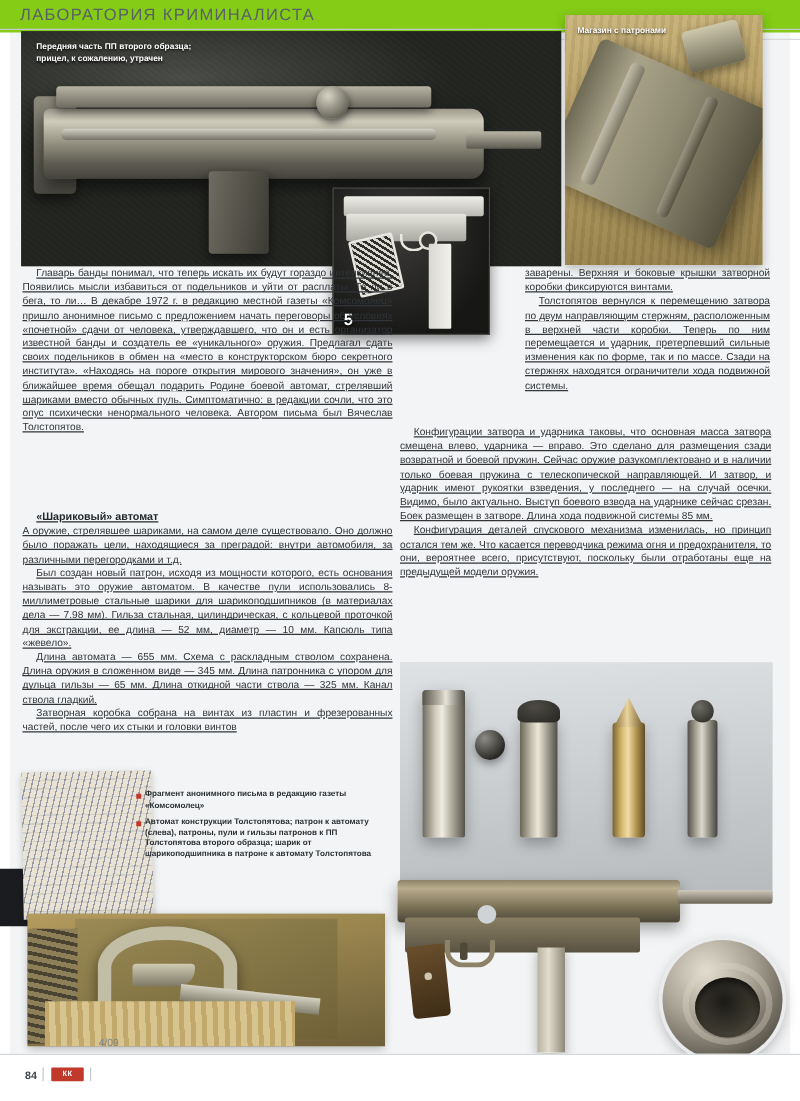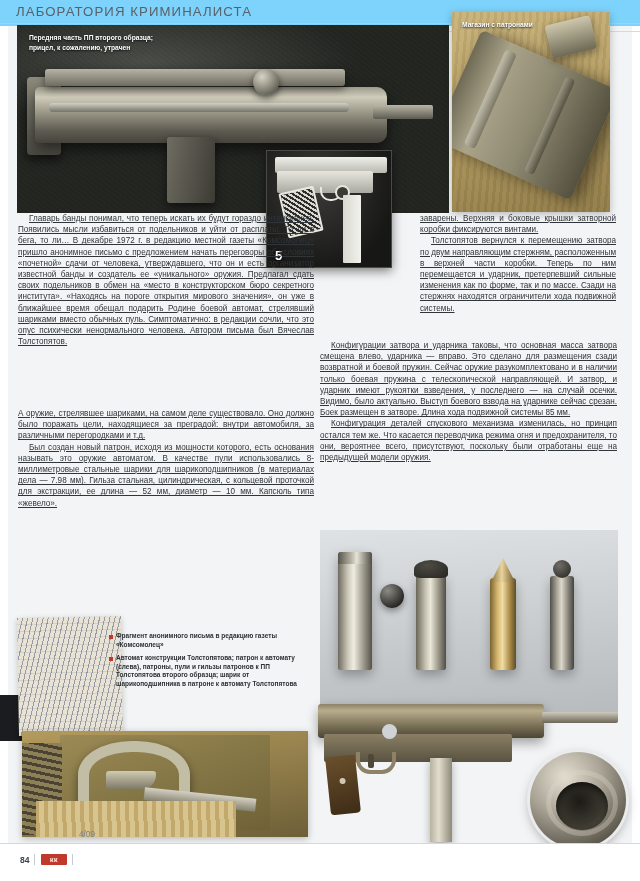--- a/index.html
+++ b/index.html
@@ -16,21 +16,21 @@
   .page {
     position: absolute; inset: 0;
     background: #f3f4f5;
   }
   .paper-edge-left { position:absolute; left:0; top:0; width:8px; height:881px; background:#ffffff; }
   .paper-edge-right{ position:absolute; right:0; top:0; width:8px; height:881px; background:#ffffff; }
 
   
   .header {
     position: absolute; left: 0; top: 0; width: 640px; height: 26px;
-    background: #7dd3fc;
+    background: #84cc16;
   }
   .header-title {
     position: absolute; left: 16px; top: 4px;
     font-size: 13.2px; letter-spacing: 1.1px;
     color: #5a6068; font-weight: 400;
   }
   .header-rule {
     position:absolute; left:0; top:23px; width:640px; height:1px;
     background:#c3c8cd;
   }
@@ -496,22 +496,25 @@
     <div class="ib-round"></div>
     <div class="ib-mag"></div>
     <div class="ib-num">5</div>
   </div>
 
   <div class="col col-left">
     <p>Главарь банды понимал, что теперь искать их будут гораздо интенсивнее. Появились мысли избавиться от подельников и уйти от расплаты. То ли в бега, то ли… В декабре 1972 г. в редакцию местной газеты «Комсомолец» пришло анонимное письмо с предложением начать переговоры об условиях «почетной» сдачи от человека, утверждавшего, что он и есть организатор известной банды и создатель ее «уникального» оружия. Предлагал сдать своих подельников в обмен на «место в конструкторском бюро секретного института». «Находясь на пороге открытия мирового значения», он уже в ближайшее время обещал подарить Родине боевой автомат, стрелявший шариками вместо обычных пуль. Симптоматично: в редакции сочли, что это опус психически ненормального человека. Автором письма был Вячеслав Толстопятов.</p>
   </div>
 
   <div class="col" style="left:18px; top:408px; width:296px;">
+    <p class="subhead">«Шариковый» автомат</p>
     <p class="noindent">А оружие, стрелявшее шариками, на самом деле существовало. Оно должно было поражать цели, находящиеся за преградой: внутри автомобиля, за различными перегородками и т.д.</p>
     <p>Был создан новый патрон, исходя из мощности которого, есть основания называть это оружие автоматом. В качестве пули использовались 8-миллиметровые стальные шарики для шарикоподшипников (в материалах дела — 7.98 мм). Гильза стальная, цилиндрическая, с кольцевой проточкой для экстракции, ее длина — 52 мм, диаметр — 10 мм. Капсюль типа «жевело».</p>
+    <p>Длина автомата — 655 мм. Схема с раскладным стволом сохранена. Длина оружия в сложенном виде — 345 мм. Длина патронника с упором для дульца гильзы — 65 мм. Длина откидной части ствола — 325 мм. Канал ствола гладкий.</p>
+    <p>Затворная коробка собрана на винтах из пластин и фрезерованных частей, после чего их стыки и головки винтов</p>
   </div>
 
   <div class="col col-right">
     <p class="noindent">заварены. Верхняя и боковые крышки затворной коробки фиксируются винтами.</p>
     <p>Толстопятов вернулся к перемещению затвора по двум направляющим стержням, расположенным в верхней части коробки. Теперь по ним перемещается и ударник, претерпевший сильные изменения как по форме, так и по массе. Сзади на стержнях находятся ограничители хода подвижной системы.</p>
   </div>
 
   <div class="col" style="left:320px; top:340px; width:297px;">
     <p>Конфигурации затвора и ударника таковы, что основная масса затвора смещена влево, ударника — вправо. Это сделано для размещения сзади возвратной и боевой пружин. Сейчас оружие разукомплектовано и в наличии только боевая пружина с телескопической направляющей. И затвор, и ударник имеют рукоятки взведения, у последнего — на случай осечки. Видимо, было актуально. Выступ боевого взвода на ударнике сейчас срезан. Боек размещен в затворе. Длина хода подвижной системы 85 мм.</p>
     <p>Конфигурация деталей спускового механизма изменилась, но принцип остался тем же. Что касается переводчика режима огня и предохранителя, то они, вероятнее всего, присутствуют, поскольку были отработаны еще на предыдущей модели оружия.</p>

